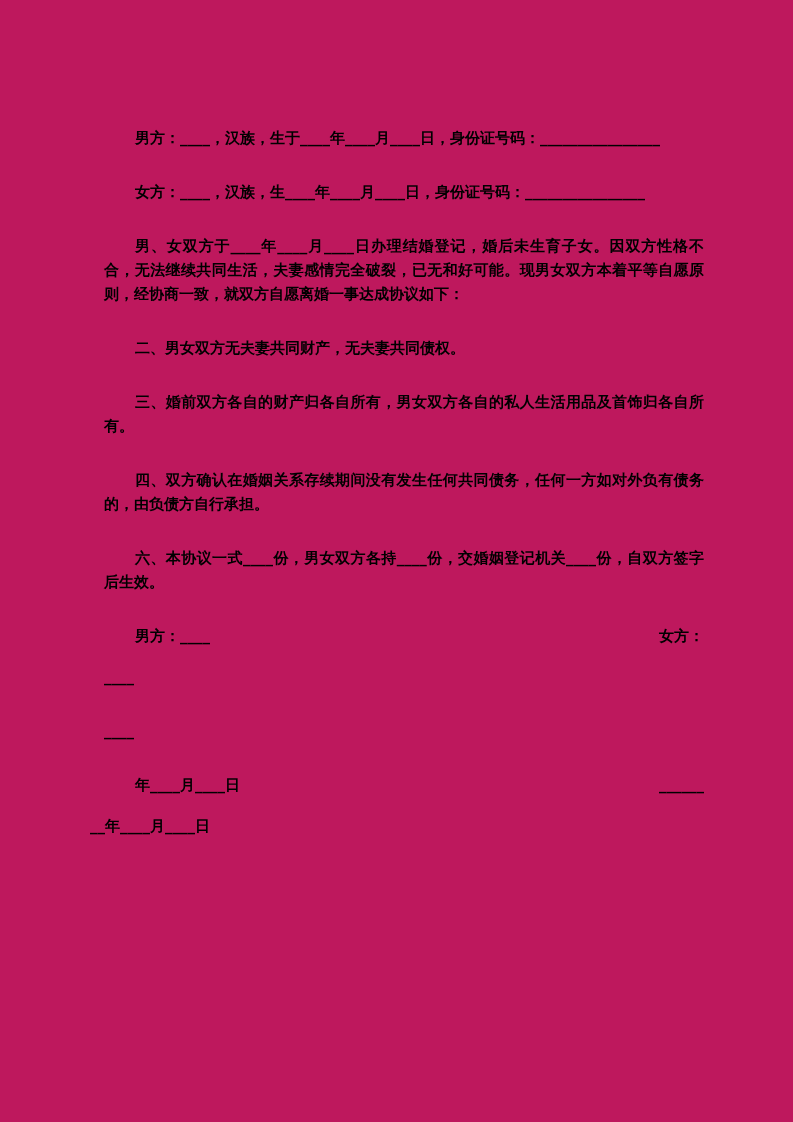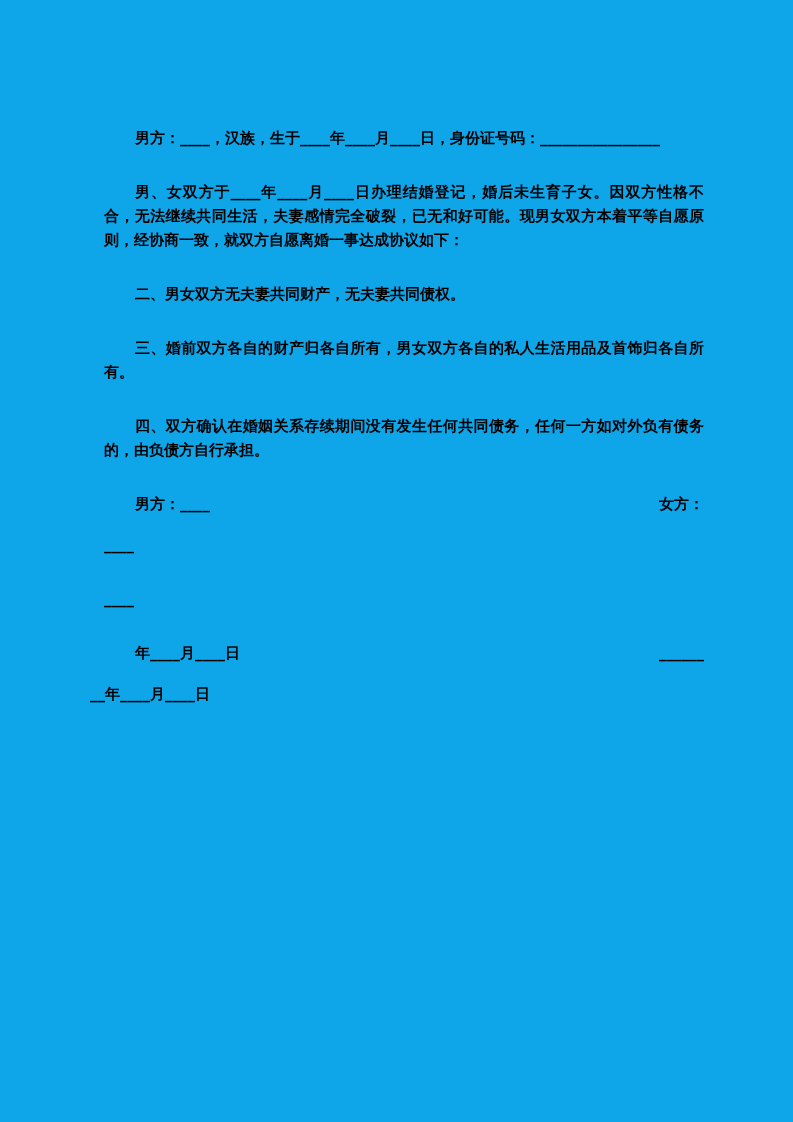--- a/index.html
+++ b/index.html
@@ -4,21 +4,21 @@
 <style>
   html, body {
     margin: 0;
     padding: 0;
     background: #ffffff;
   }
   .page {
     position: relative;
     width: 793px;
     height: 1122px;
-    background: #0ea5e9;
+    background: #be185d;
     box-sizing: border-box;
     padding: 126px 89px 0 104px;
     overflow: hidden;
     font-family: "DejaVu Sans", sans-serif;
     font-size: 15px;
     line-height: 24px;
     font-weight: 600;
     color: #000000;
   }
   .para {
@@ -49,30 +49,32 @@
     margin-left: -14px;
   }
 </style>
 </head>
 <body>
 
 <div class="page">
 
   <div class="para">男方：____，汉族，生于____年____月____日，身份证号码：________________</div>
 
+  <div class="para">女方：____，汉族，生____年____月____日，身份证号码：________________</div>
 
   <div class="para">男、女双方于____年____月____日办理结婚登记，婚后未生育子女。因双方性格不合，无法继续共同生活，夫妻感情完全破裂，已无和好可能。现男女双方本着平等自愿原则，经协商一致，就双方自愿离婚一事达成协议如下：</div>
 
 
   <div class="para">二、男女双方无夫妻共同财产，无夫妻共同债权。</div>
 
   <div class="para">三、婚前双方各自的财产归各自所有，男女双方各自的私人生活用品及首饰归各自所有。</div>
 
   <div class="para">四、双方确认在婚姻关系存续期间没有发生任何共同债务，任何一方如对外负有债务的，由负债方自行承担。</div>
 
+  <div class="para">六、本协议一式____份，男女双方各持____份，交婚姻登记机关____份，自双方签字后生效。</div>
 
   <div class="para-group">
     <div class="sig-row">
       <span class="sig-left">男方：____</span>
       <span class="sig-right">女方：</span>
     </div>
     <div class="wrap-line">____</div>
   </div>
 
   <div class="para-group">

